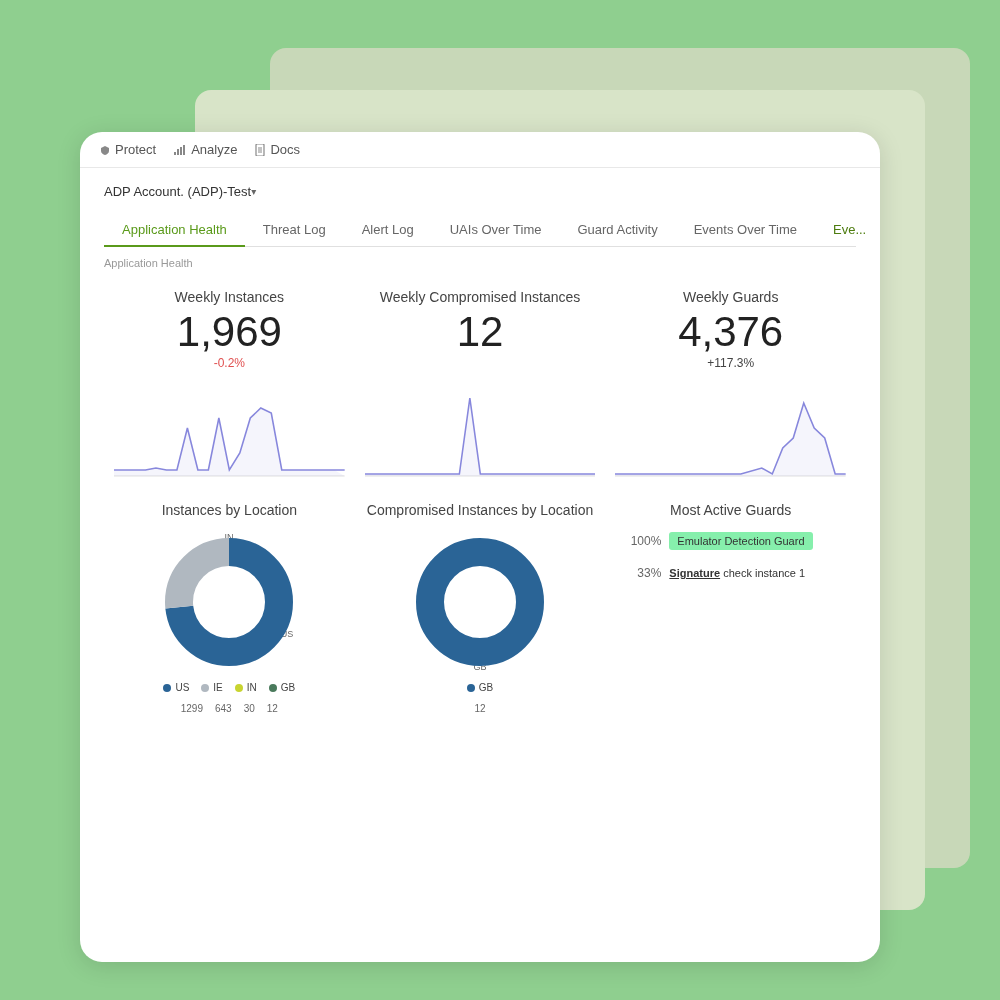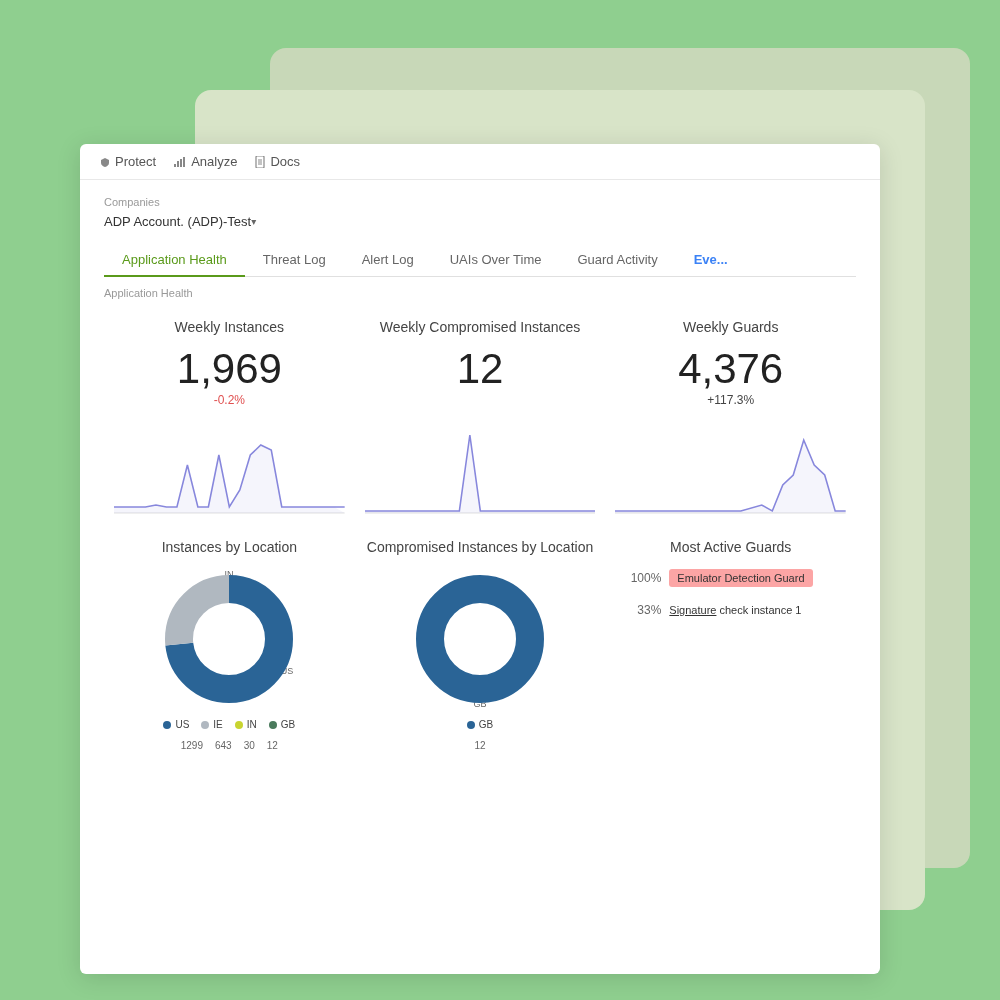--- a/index.html
+++ b/index.html
@@ -27,26 +27,26 @@
       top: 90px;
       left: 195px;
       width: 730px;
       height: 820px;
       background: #d8e4c8;
       border-radius: 16px;
     }
 
     .main-card {
       position: absolute;
-      top: 144px;
+      top: 132px;
       left: 80px;
       width: 800px;
       height: 830px;
       background: #ffffff;
-      border-radius: 6px;
+      border-radius: 22px;
       box-shadow: 0 4px 24px rgba(0,0,0,0.13);
       overflow: hidden;
     }
 
     .nav-bar {
       display: flex;
       align-items: center;
       padding: 10px 20px;
       border-bottom: 1px solid #e8e8e8;
       gap: 18px;
@@ -110,22 +110,21 @@
       top: 1px;
     }
 
     .tab-item.active {
       color: #5a9a1a;
       border-bottom: 2px solid #5a9a1a;
       font-weight: 500;
     }
 
     .tab-item.overflow {
-      color: #3b82f6;
-      font-weight: bold;
+      color: #4d7c0f;
     }
 
     .section-label {
       font-size: 11px;
       color: #999;
       padding: 10px 0 8px 0;
     }
 
     .metrics-row {
       display: flex;
@@ -136,21 +135,21 @@
 
     .metric-card {
       flex: 1;
       text-align: center;
       padding: 8px 10px;
     }
 
     .metric-title {
       font-size: 14px;
       color: #444;
-      margin-bottom: 13px;
+      margin-bottom: 6px;
     }
 
     .metric-value {
       font-size: 42px;
       font-weight: 300;
       color: #222;
       line-height: 1;
     }
 
     .metric-change {
@@ -248,30 +247,31 @@
 
     .guard-label {
       background: #a8c8f0;
       padding: 3px 8px;
       border-radius: 3px;
       font-size: 11px;
       color: #333;
     }
 
     .guard-label.highlighted {
-      background: #fca5a5;
+      background: #86efac;
     }
 
     .guard-label-2 {
       font-size: 11px;
       color: #333;
     }
 
     .guard-label-2 .underline {
       text-decoration: underline;
+      font-weight: bold;
     }
 
     svg text {
       font-family: -apple-system, BlinkMacSystemFont, 'Segoe UI', Arial, sans-serif;
     }
   </style>
 </head>
 <body>
 
 <div class="bg-card-3"></div>
@@ -300,41 +300,43 @@
         <rect x="1" y="0" width="8" height="12" rx="1" fill="none" stroke="#888" stroke-width="1.2"></rect>
         <line x1="3" y1="4" x2="7" y2="4" stroke="#888" stroke-width="1"></line>
         <line x1="3" y1="6" x2="7" y2="6" stroke="#888" stroke-width="1"></line>
         <line x1="3" y1="8" x2="7" y2="8" stroke="#888" stroke-width="1"></line>
       </svg>
       <span>Docs</span>
     </div>
   </div>
 
   <div class="content-area">
-    <div class="companies-label">Companies</div>
     <div class="company-selector">
       <span>ADP Account. (ADP)-Test</span>
       <span class="chevron">▾</span>
     </div>
 
     <div class="tabs-row">
       <div class="tab-item active">
         <span>Application Health</span>
       </div>
       <div class="tab-item">
         <span>Threat Log</span>
       </div>
       <div class="tab-item">
         <span>Alert Log</span>
       </div>
       <div class="tab-item">
         <span>UAIs Over Time</span>
       </div>
       <div class="tab-item">
         <span>Guard Activity</span>
+      </div>
+      <div class="tab-item">
+        <span>Events Over Time</span>
       </div>
       <div class="tab-item overflow">
         <span>Eve...</span>
       </div>
     </div>
 
     <div class="section-label">Application Health</div>
 
     <div class="metrics-row">
       <div class="metric-card">

